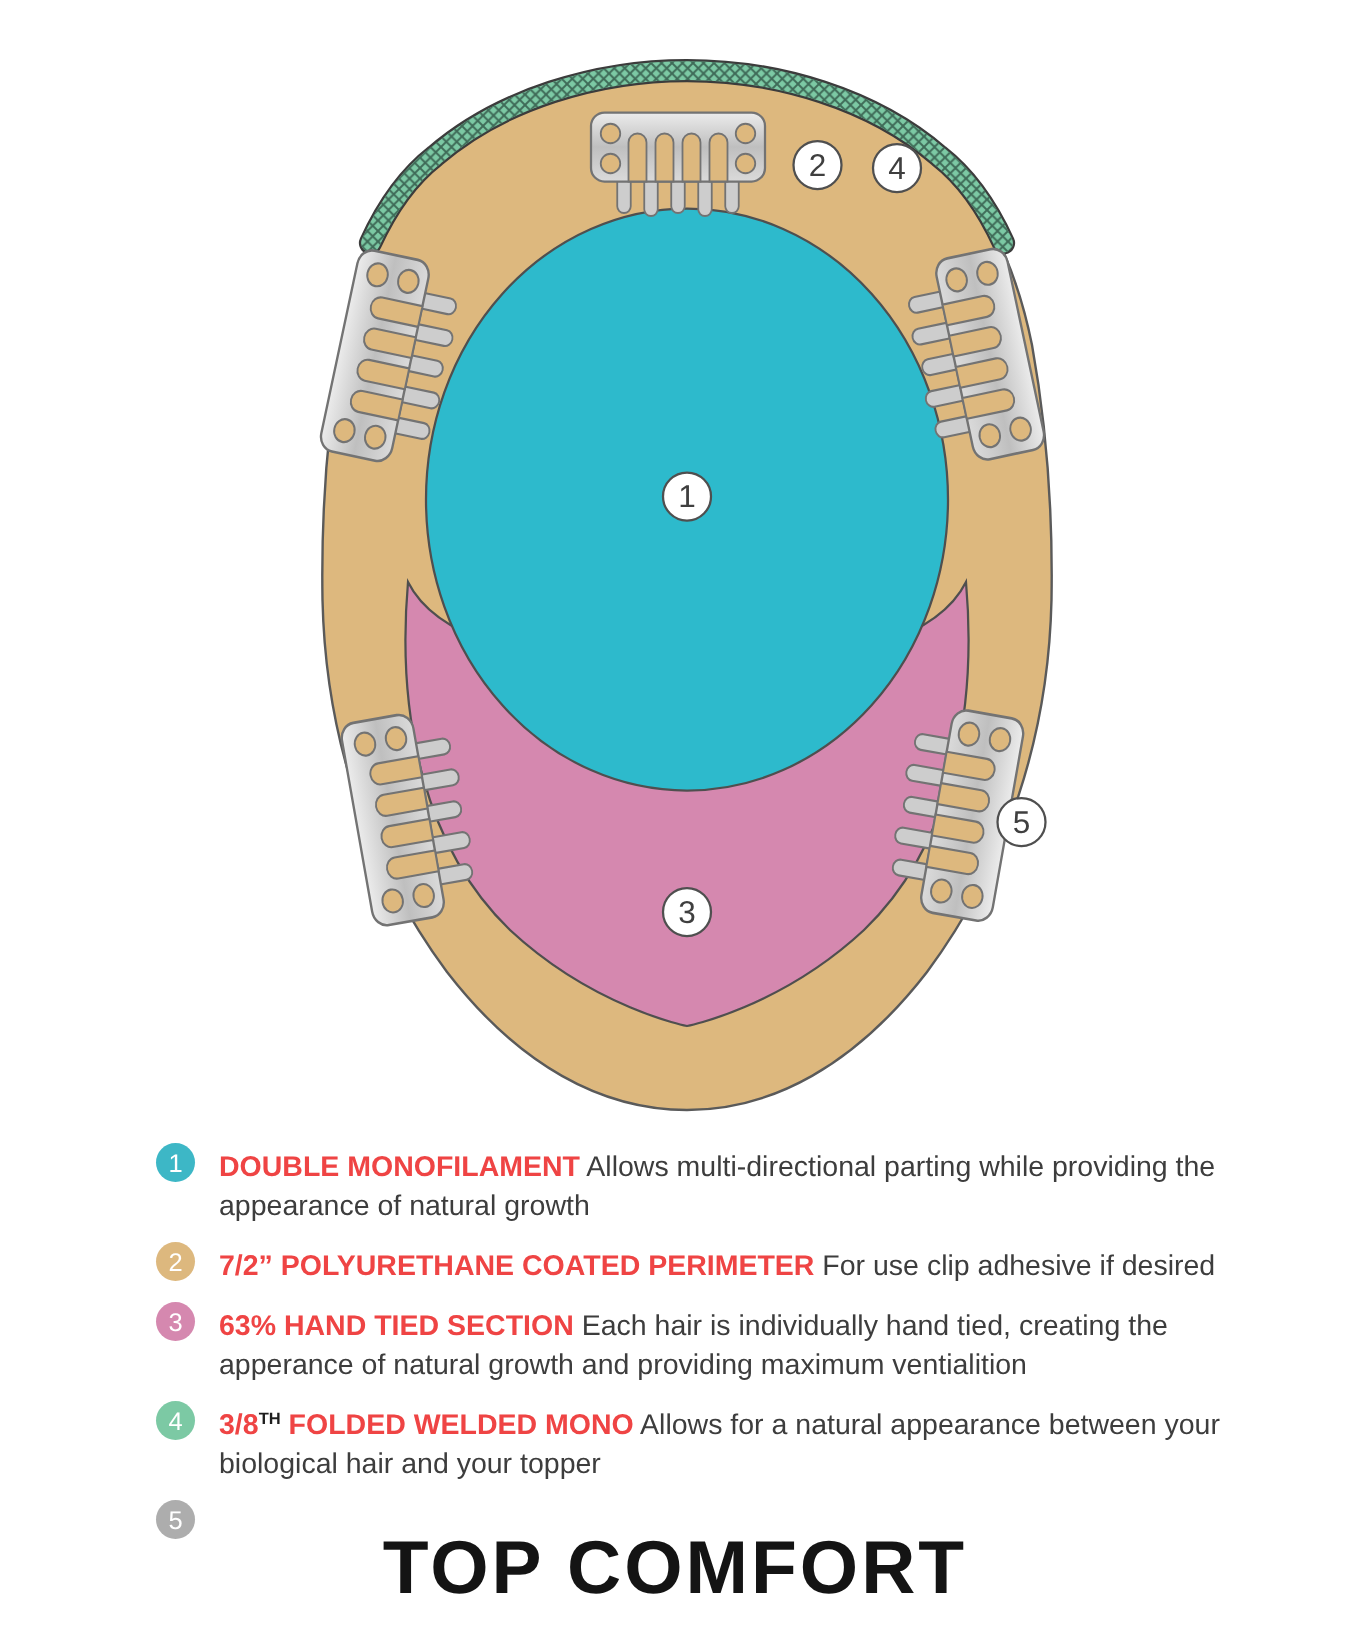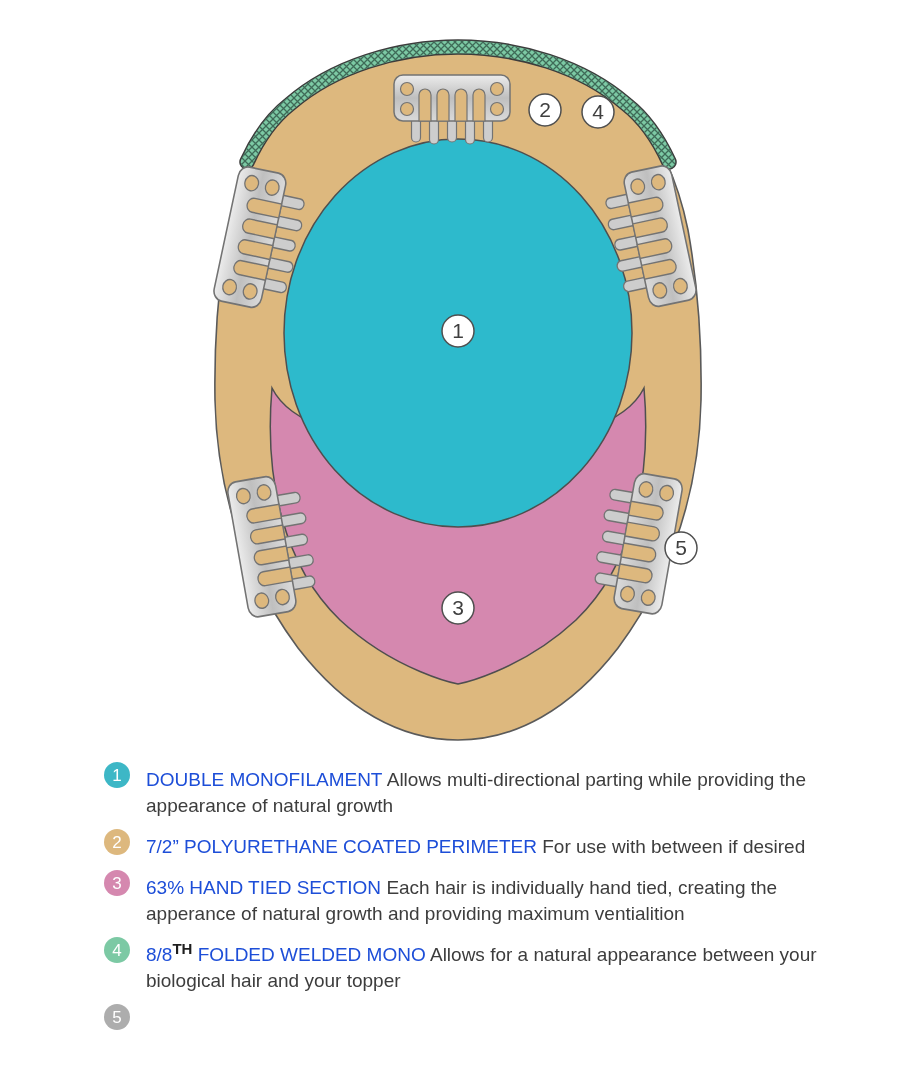--- a/index.html
+++ b/index.html
@@ -16,22 +16,22 @@
   .legend{position:absolute;top:761px;left:104px;width:740px;}
   .legend-row{display:flex;align-items:flex-start;gap:16px;margin-bottom:9px;}
   .legend-badge{
     flex:0 0 auto;width:26px;height:26px;border-radius:50%;
     display:flex;align-items:center;justify-content:center;margin-top:1px;
   }
   .legend-num{color:#ffffff;font-size:17px;line-height:1;}
   .legend-text{
     margin:0;max-width:700px;font-size:19px;line-height:26px;color:#3d3d3d;
   }
-  .legend-label,.legend-label2{font-weight:400;color:#1d4ed8;}
-  .legend-sup{font-weight:700;color:#1e1e1e;font-size:15px;vertical-align:7px;}
+  .legend-label,.legend-label2{font-weight:700;color:#ef4444;}
+  .legend-sup{font-weight:700;color:#1e1e1e;font-size:11px;vertical-align:7px;}
   
   .page-title{
     position:absolute;top:1016px;left:0;width:900px;text-align:center;
     font-size:50px;font-weight:700;letter-spacing:2px;color:#141414;margin:0;
   }
 </style>
 </head>
 <body>
 
 <div class="page">
@@ -130,38 +130,39 @@
       <span class="legend-badge" style="background: rgb(61, 183, 198);">
         <span class="legend-num">1</span>
       </span>
       <p class="legend-text"><b class="legend-label">DOUBLE MONOFILAMENT</b><sup class="legend-sup"></sup><b class="legend-label2"></b> <span class="legend-desc">Allows multi-directional parting while providing the appearance of natural growth</span></p>
     </div>
 
     <div class="legend-row">
       <span class="legend-badge" style="background: rgb(221, 184, 126);">
         <span class="legend-num">2</span>
       </span>
-      <p class="legend-text"><b class="legend-label">7/2” POLYURETHANE COATED PERIMETER</b><sup class="legend-sup"></sup><b class="legend-label2"></b> <span class="legend-desc">For use with between if desired</span></p>
+      <p class="legend-text"><b class="legend-label">7/2” POLYURETHANE COATED PERIMETER</b><sup class="legend-sup"></sup><b class="legend-label2"></b> <span class="legend-desc">For use clip adhesive if desired</span></p>
     </div>
 
     <div class="legend-row">
       <span class="legend-badge" style="background: rgb(213, 136, 175);">
         <span class="legend-num">3</span>
       </span>
       <p class="legend-text"><b class="legend-label">63% HAND TIED SECTION</b><sup class="legend-sup"></sup><b class="legend-label2"></b> <span class="legend-desc">Each hair is individually hand tied, creating the apperance of natural growth and providing maximum ventialition</span></p>
     </div>
 
     <div class="legend-row">
       <span class="legend-badge" style="background: rgb(124, 201, 164);">
         <span class="legend-num">4</span>
       </span>
-      <p class="legend-text"><b class="legend-label">8/8</b><sup class="legend-sup">TH</sup><b class="legend-label2"> FOLDED WELDED MONO</b> <span class="legend-desc">Allows for a natural appearance between your biological hair and your topper</span></p>
+      <p class="legend-text"><b class="legend-label">3/8</b><sup class="legend-sup">TH</sup><b class="legend-label2"> FOLDED WELDED MONO</b> <span class="legend-desc">Allows for a natural appearance between your biological hair and your topper</span></p>
     </div>
 
     <div class="legend-row">
       <span class="legend-badge" style="background: rgb(173, 173, 173);">
         <span class="legend-num">5</span>
       </span>
     </div>
   </div>
 
+  <h1 class="page-title">TOP COMFORT</h1>
 
 </div>
 
 </body></html>

